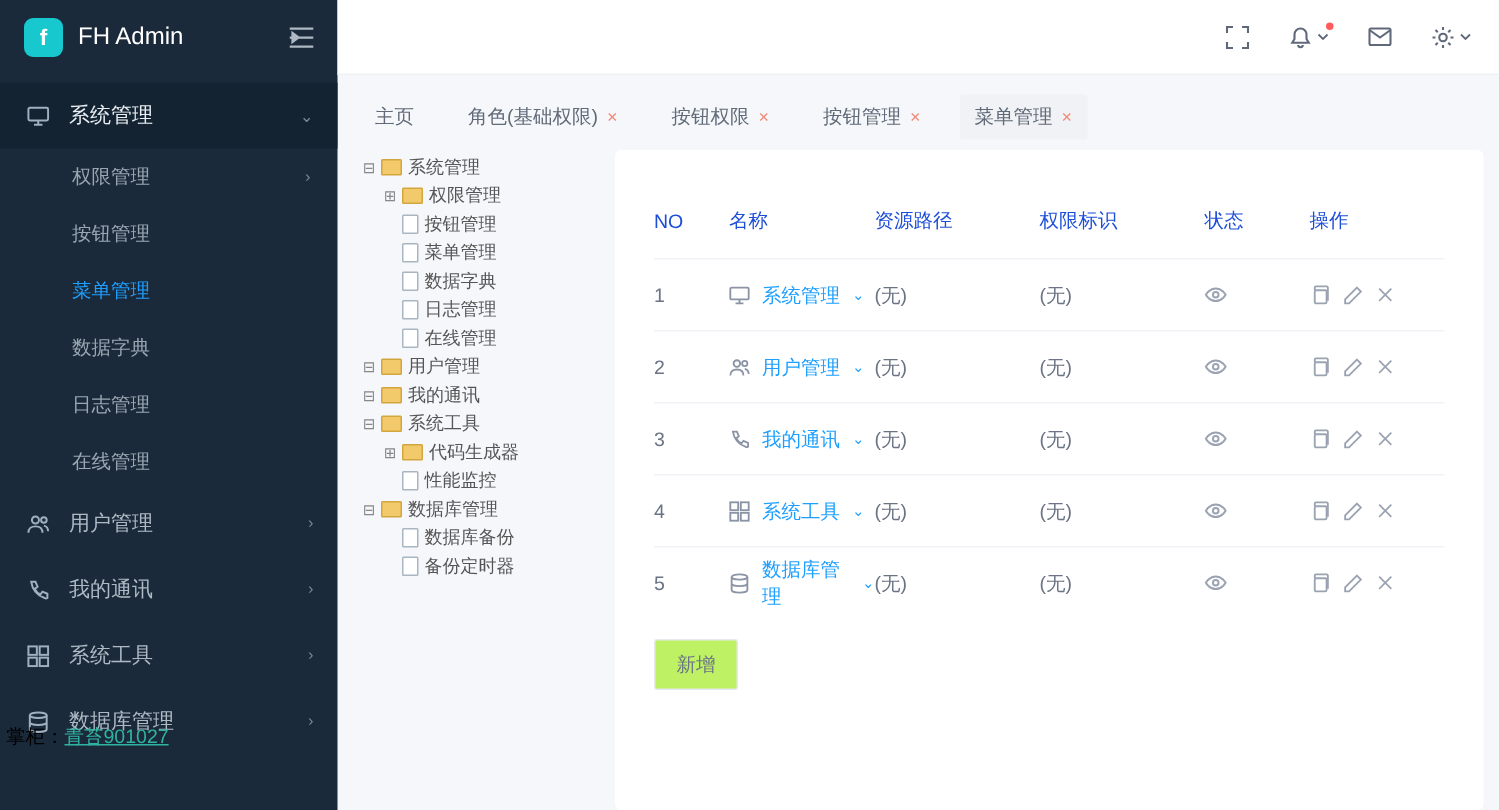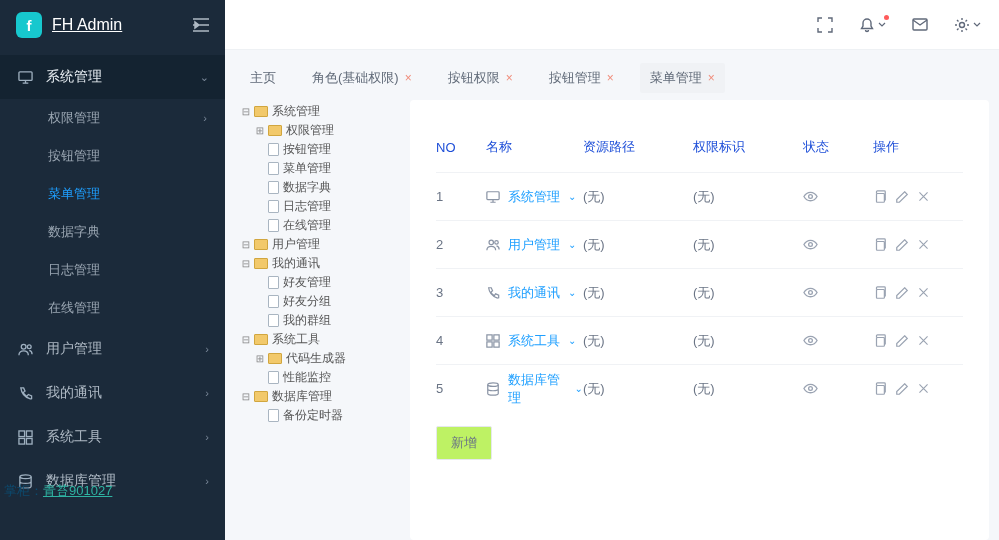--- a/index.html
+++ b/index.html
@@ -3,21 +3,21 @@
   <meta charset="utf-8">
   <style>
     * { margin: 0; padding: 0; box-sizing: border-box; font-family: "Microsoft YaHei", Arial, sans-serif; }
     body { background: #f5f7fa; width: 999px; height: 540px; overflow: hidden; position: relative; }
 
     
     .sidebar { position: absolute; left: 0; top: 0; width: 225px; height: 540px; background: #1b2a3a; color: #aeb9c4; }
     .brand { height: 50px; display: flex; align-items: center; padding: 0 16px; justify-content: space-between; }
     .brand-left { display: flex; align-items: center; gap: 10px; }
     .brand-logo { width: 26px; height: 26px; background: #17c8ce; border-radius: 6px; display: flex; align-items: center; justify-content: center; color: #fff; font-weight: bold; font-size: 15px; }
-    .brand-title { color: #fff; font-size: 16px; text-decoration: underline; }
+    .brand-title { color: #fff; font-size: 16px; }
     .brand-collapse { color: #aeb9c4; font-size: 16px; cursor: pointer; }
 
     .nav { padding-top: 5px; }
     .nav-item { height: 44px; display: flex; align-items: center; padding: 0 16px; font-size: 14px; cursor: pointer; justify-content: space-between; }
     .nav-item .nav-left { display: flex; align-items: center; gap: 12px; }
     .nav-icon { width: 18px; display: inline-flex; justify-content: center; }
     .nav-item.header { background: #142331; color: #e8eef3; }
     .nav-sub { height: 38px; padding-left: 48px; display: flex; align-items: center; font-size: 13px; justify-content: space-between; padding-right: 18px; cursor: pointer; color: #9aa6b2; }
     .nav-sub.active { color: #1e9fff; }
     .chev { font-size: 11px; color: #7a8899; }
@@ -52,21 +52,21 @@
     .table-row { height: 48px; border-top: 1px solid #f0f2f5; color: #6a7485; }
     .name-cell { display: flex; align-items: center; gap: 8px; color: #1e9fff; cursor: pointer; }
     .name-icon { color: #8a94a5; font-size: 14px; }
     .name-chev { color: #1e9fff; font-size: 10px; }
     .status-icon, .action-icons { color: #9aa3b2; display: flex; gap: 8px; }
     .action-icons span { cursor: pointer; }
     .add-btn { margin-top: 14px; height: 34px; width: 56px; background: #bef264; border: 1px solid #e5e8ec; color: #6a7485; font-size: 13px; border-radius: 2px; cursor: pointer; }
 
     
     .footer-mark { position: absolute; left: 4px; bottom: 40px; font-size: 13px; }
-    .footer-mark .red { color: #0c4a6e; }
+    .footer-mark .red { color: #000000; }
     .footer-mark .teal { color: #2fb3a2; text-decoration: underline; }
 
     svg { display: block; }
   </style>
 </head>
 <body>
 
 <div class="sidebar">
   <div class="brand">
     <div class="brand-left">
@@ -261,37 +261,20 @@
       <div class="tree-node">
         <span class="tree-toggle">⊟</span>
         <span class="folder-icon"></span>
         <span class="tree-label">用户管理</span>
       </div>
       <div class="tree-node">
         <span class="tree-toggle">⊟</span>
         <span class="folder-icon"></span>
         <span class="tree-label">我的通讯</span>
       </div>
-      <div class="tree-children">
-        <div class="tree-node">
-          <span class="tree-toggle blank">·</span>
-          <span class="file-icon"></span>
-          <span class="tree-label">好友管理</span>
-        </div>
-        <div class="tree-node">
-          <span class="tree-toggle blank">·</span>
-          <span class="file-icon"></span>
-          <span class="tree-label">好友分组</span>
-        </div>
-        <div class="tree-node">
-          <span class="tree-toggle blank">·</span>
-          <span class="file-icon"></span>
-          <span class="tree-label">我的群组</span>
-        </div>
-      </div>
       <div class="tree-node">
         <span class="tree-toggle">⊟</span>
         <span class="folder-icon"></span>
         <span class="tree-label">系统工具</span>
       </div>
       <div class="tree-children">
         <div class="tree-node">
           <span class="tree-toggle">⊞</span>
           <span class="folder-icon"></span>
           <span class="tree-label">代码生成器</span>
@@ -301,20 +284,25 @@
           <span class="file-icon"></span>
           <span class="tree-label">性能监控</span>
         </div>
       </div>
       <div class="tree-node">
         <span class="tree-toggle">⊟</span>
         <span class="folder-icon"></span>
         <span class="tree-label">数据库管理</span>
       </div>
       <div class="tree-children">
+        <div class="tree-node">
+          <span class="tree-toggle blank">·</span>
+          <span class="file-icon"></span>
+          <span class="tree-label">数据库备份</span>
+        </div>
         <div class="tree-node">
           <span class="tree-toggle blank">·</span>
           <span class="file-icon"></span>
           <span class="tree-label">备份定时器</span>
         </div>
       </div>
     </div>
   <div class="main">
     <div class="table-head">
       <div>NO</div>

